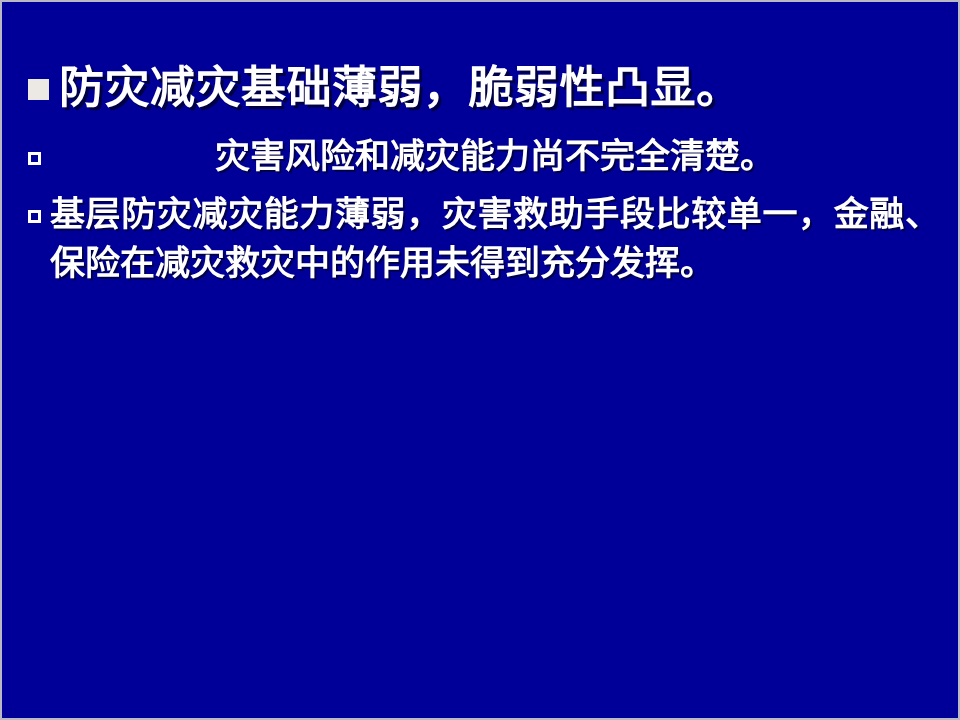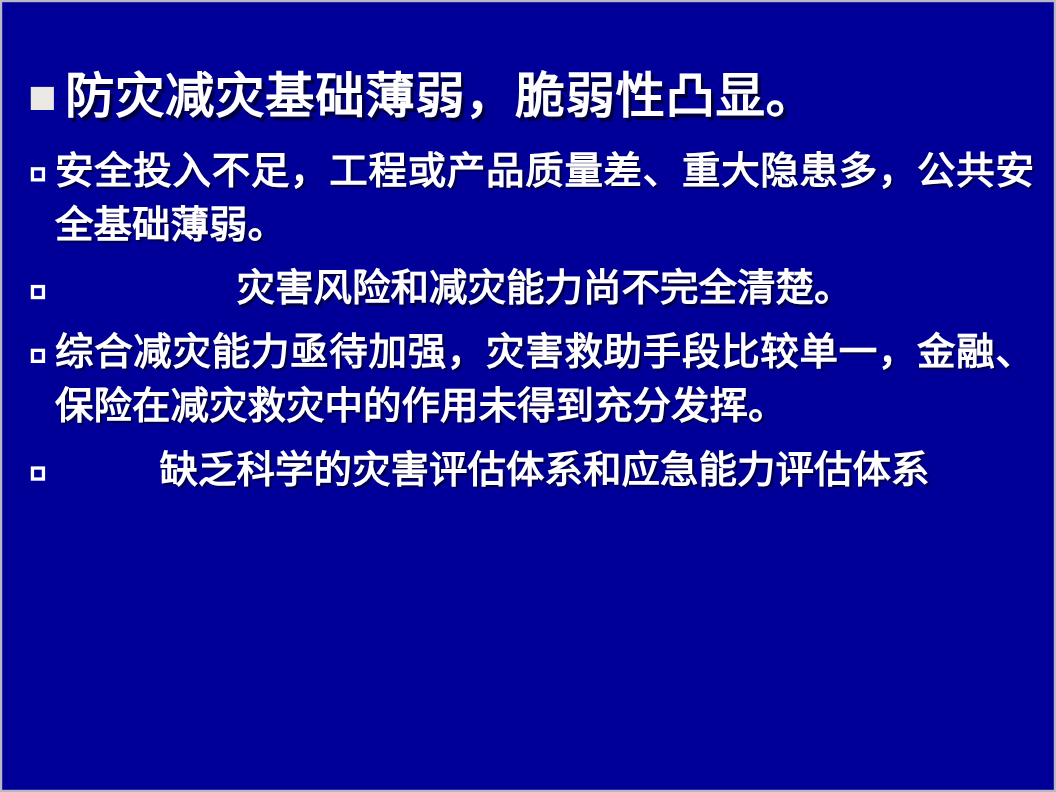--- a/index.html
+++ b/index.html
@@ -95,35 +95,27 @@
 
 <div id="slide">
 
   <div id="title-row">
     <span class="bullet-filled"></span>
     <div id="title-text">防灾减灾基础薄弱，脆弱性凸显。</div>
   </div>
 
   <div id="body-list">
 
-    <div class="bullet-row">
-      <span class="bullet-hollow"></span>
-      <div class="bullet-text">安全投入不足，工程或产品质量差、重大隐患多，公共安全基础薄弱。</div>
-    </div>
 
     <div class="bullet-row">
       <span class="bullet-hollow"></span>
       <div class="bullet-text nowrap-fit">灾害风险和减灾能力尚不完全清楚。</div>
     </div>
 
 
     <div class="bullet-row">
       <span class="bullet-hollow"></span>
-      <div class="bullet-text">综合减灾能力亟待加强，灾害救助手段比较单一，金融、保险在减灾救灾中的作用未得到充分发挥。</div>
+      <div class="bullet-text">基层防灾减灾能力薄弱，灾害救助手段比较单一，金融、保险在减灾救灾中的作用未得到充分发挥。</div>
     </div>
 
-    <div class="bullet-row">
-      <span class="bullet-hollow"></span>
-      <div class="bullet-text nowrap-fit">缺乏科学的灾害评估体系和应急能力评估体系</div>
-    </div>
 
   </div>
 </div>
 
 </body></html>

